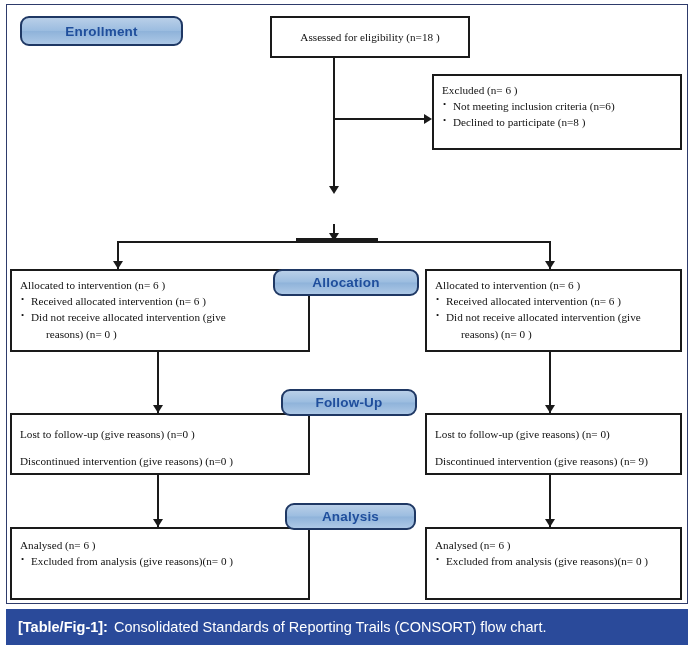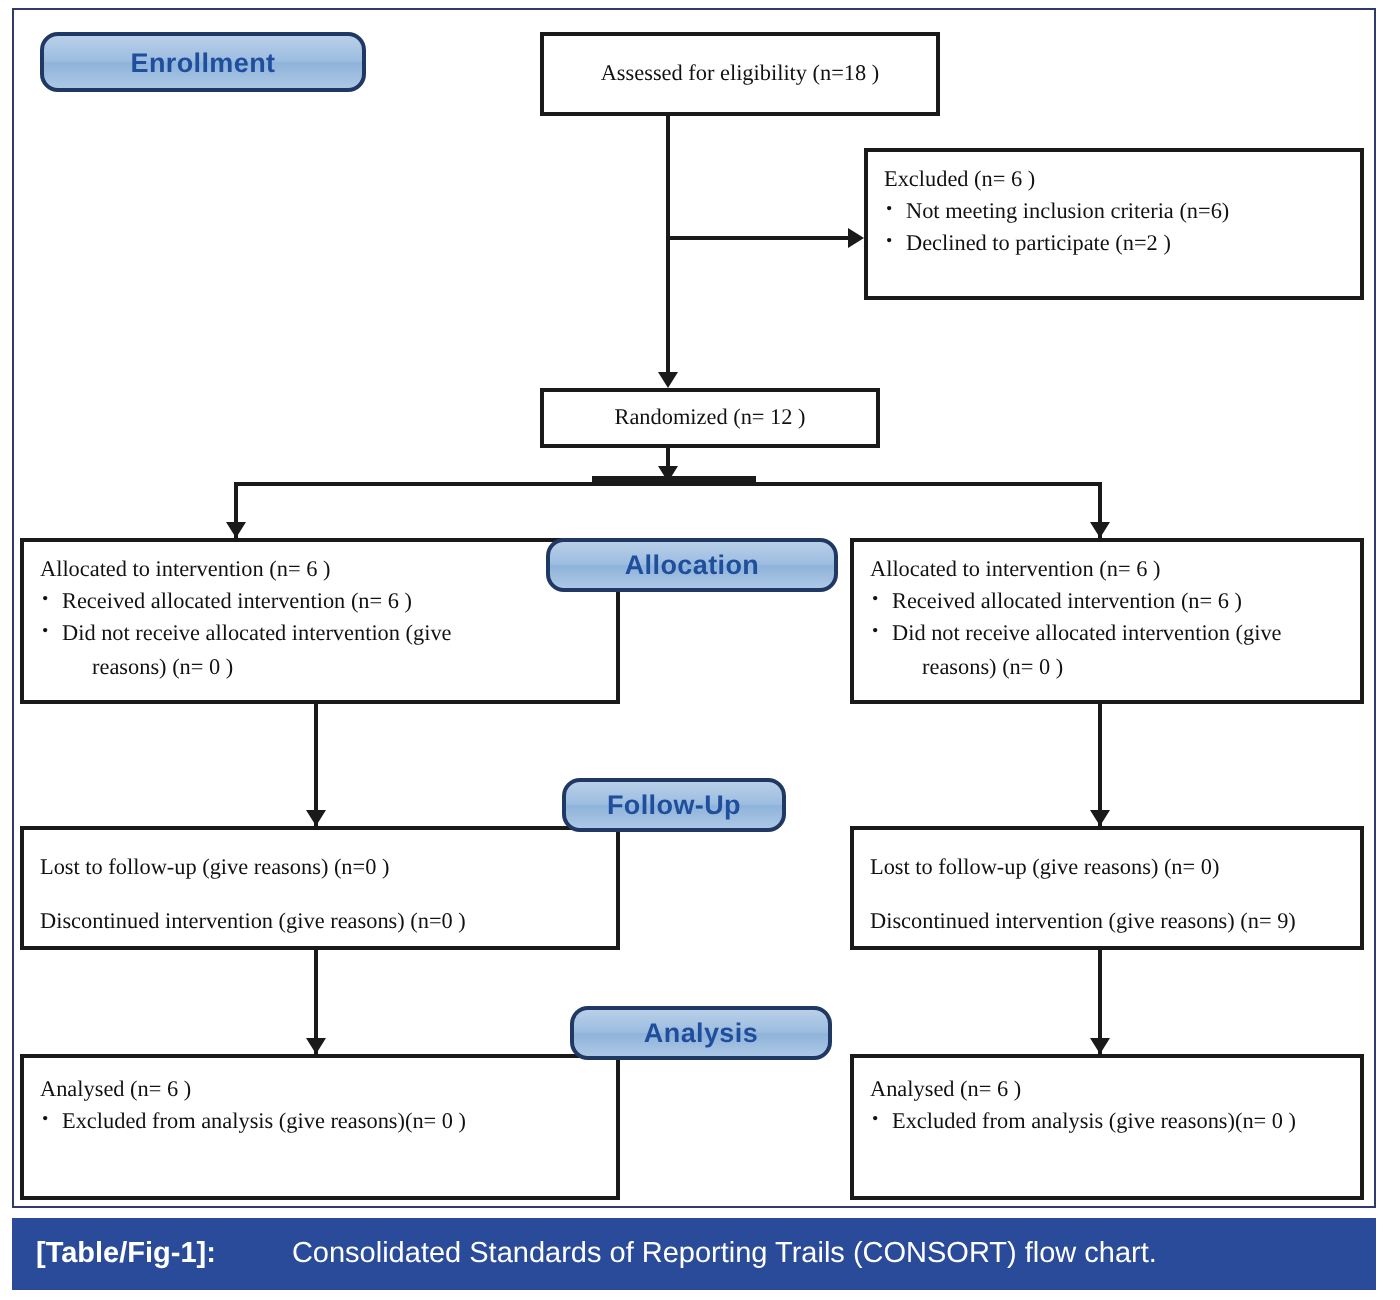--- a/index.html
+++ b/index.html
@@ -122,21 +122,20 @@
     width: 682px;
     height: 36px;
     background: #2a4a9a;
     color: #ffffff;
     display: flex;
     align-items: center;
     padding-left: 12px;
     box-sizing: border-box;
     font-size: 14.5px;
     white-space: nowrap;
-    gap: 32px;
   }
   .caption-bar .cap-label {
     font-weight: bold;
     margin-right: 6px;
   }
 </style>
 </head>
 <body>
 
 <div id="figure">
@@ -153,26 +152,23 @@
 
   <div class="vline" style="left:333px; top:58px; height:130px;"></div>
   <div class="arrow-down" style="left:329px; top:186px;"></div>
 
   <div class="hline" style="left:333px; top:118px; width:92px;"></div>
   <div class="arrow-right" style="left:424px; top:114px;"></div>
 
   <div class="box" style="left:432px; top:74px; width:250px; height:76px;">
     <span class="line">Excluded  (n= 6 )</span>
     <span class="line bullet">Not meeting inclusion criteria (n=6)</span>
-    <span class="line bullet">Declined to participate (n=2  )</span>
-  </div>
-
-  <div class="box center" style="left:270px; top:194px; width:170px; height:30px;">
-    <span class="line">Randomized (n= 12  )</span>
-  </div>
+    <span class="line bullet">Declined to participate (n=8  )</span>
+  </div>
+
 
   <div class="vline" style="left:333px; top:224px; height:17px;"></div>
   <div class="arrow-down" style="left:329px; top:233px;"></div>
   <div class="stub" style="left:296px; top:238px; width:82px;"></div>
   <div class="hline" style="left:117px; top:241px; width:434px;"></div>
   <div class="vline" style="left:117px; top:241px; height:28px;"></div>
   <div class="arrow-down" style="left:113px; top:261px;"></div>
   <div class="vline" style="left:549px; top:241px; height:28px;"></div>
   <div class="arrow-down" style="left:545px; top:261px;"></div>
 
@@ -192,21 +188,21 @@
     <span class="line bullet">Received allocated intervention (n= 6 )</span>
     <span class="line bullet">Did not receive allocated intervention (give</span>
     <span class="indent">reasons) (n= 0  )</span>
   </div>
 
   <div class="vline" style="left:157px; top:352px; height:61px;"></div>
   <div class="arrow-down" style="left:153px; top:405px;"></div>
   <div class="vline" style="left:549px; top:352px; height:61px;"></div>
   <div class="arrow-down" style="left:545px; top:405px;"></div>
 
-  <div class="badge" style="left:281px; top:389px; width:112px; height:27px;">
+  <div class="badge" style="left:281px; top:389px; width:136px; height:27px;">
     <span>Follow-Up</span>
   </div>
 
   <div class="box" style="left:10px; top:413px; width:300px; height:62px; padding-top:11px;">
     <span class="line">Lost to follow-up (give reasons) (n=0  )</span>
     <span class="line" style="margin-top:11px;">Discontinued intervention (give reasons) (n=0 )</span>
   </div>
 
   <div class="box" style="left:425px; top:413px; width:257px; height:62px; padding-top:11px;">
     <span class="line">Lost to follow-up (give reasons) (n=  0)</span>

